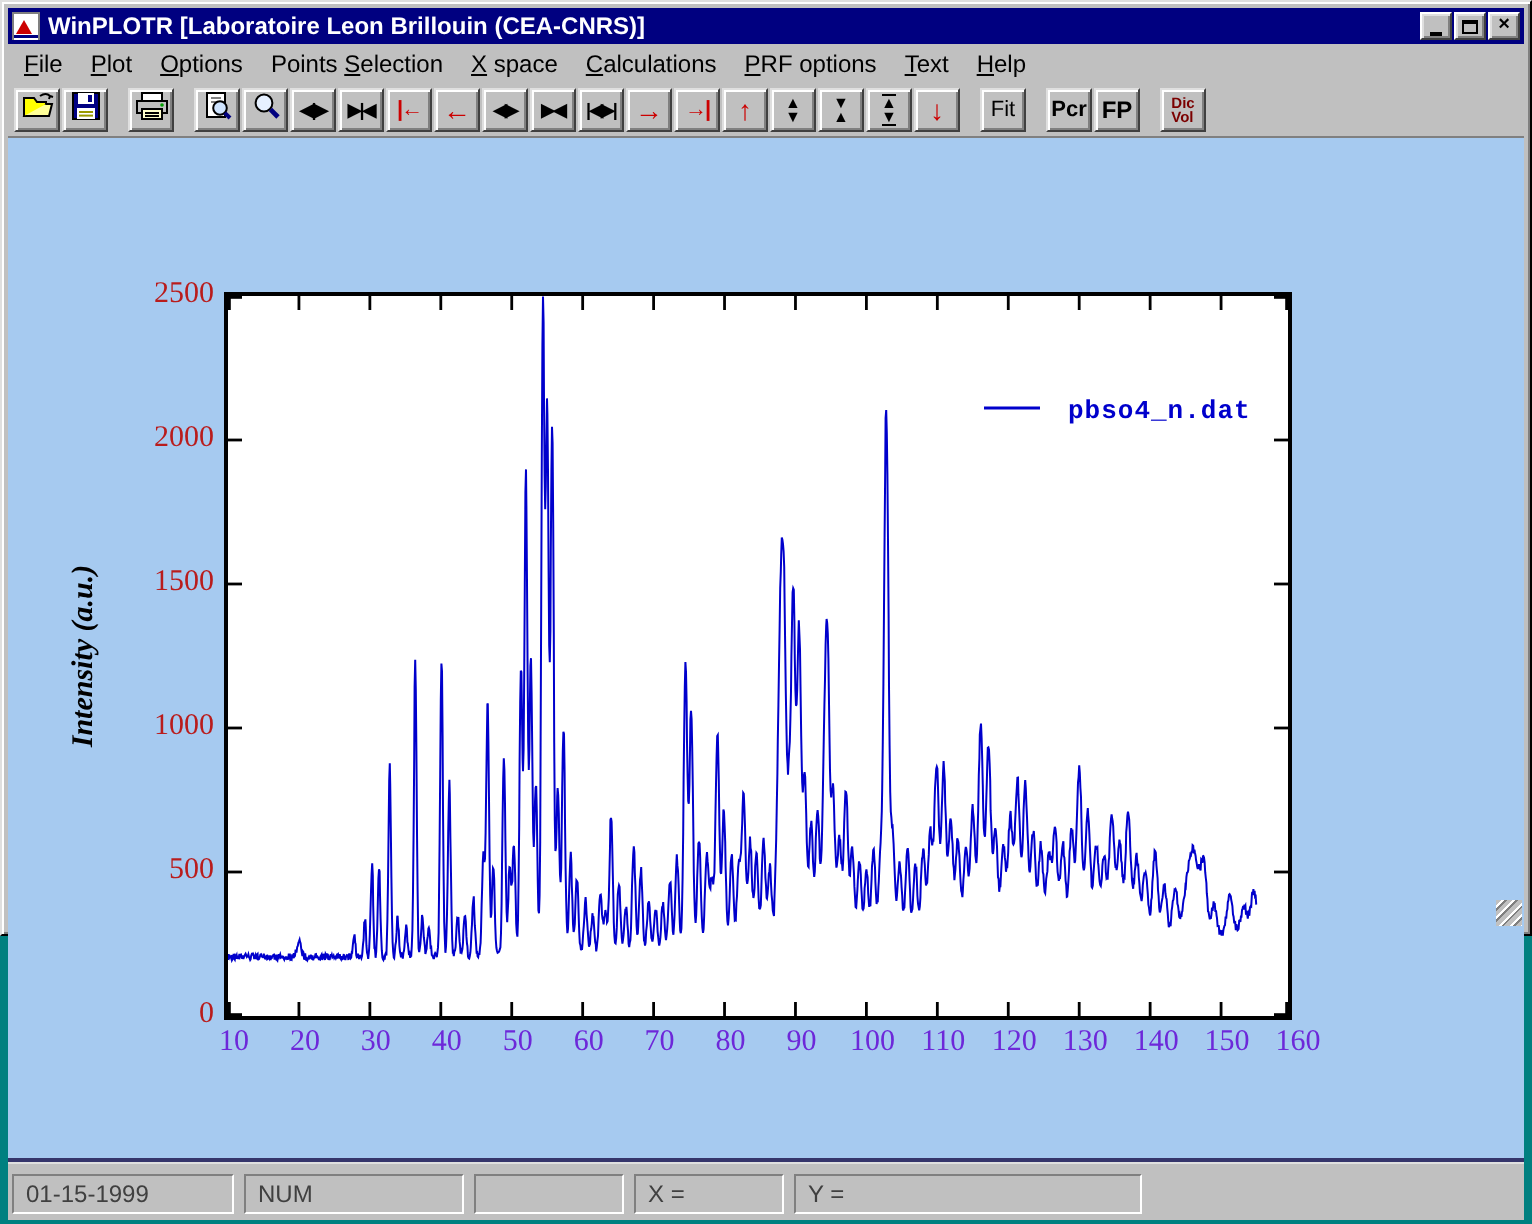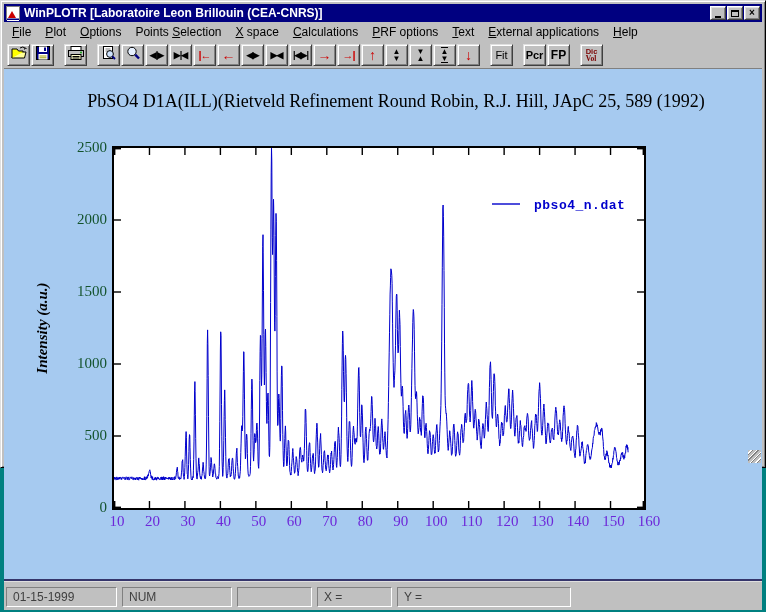--- a/index.html
+++ b/index.html
@@ -46,21 +46,21 @@
   .plot-title{position:absolute;left:0;top:22px;width:100%;text-align:center;padding-left:26px;
     font-family:"Liberation Serif",serif;font-size:18px;color:#000;white-space:nowrap;}
   .plot-frame{position:absolute;left:108px;top:77px;width:534px;height:364px;background:#fff;border:2px solid #000;}
   .y-axis-label{position:absolute;left:-70px;top:249px;width:220px;height:20px;text-align:center;
     transform:rotate(-90deg);font-family:"Liberation Serif",serif;font-style:italic;font-weight:bold;font-size:15px;color:#000;}
   .x-axis-label{position:absolute;left:337px;top:481px;width:200px;text-align:center;
     font-family:"Liberation Serif",serif;font-style:italic;font-weight:bold;font-size:15px;color:#000;}
   .x-tick-label{position:absolute;top:444px;transform:translateX(-50%);
     font-family:"Liberation Serif",serif;font-size:15px;color:#6d28d9;}
   .y-tick-label{position:absolute;left:33px;width:70px;text-align:right;
-    font-family:"Liberation Serif",serif;font-size:15px;color:#14532d;}
+    font-family:"Liberation Serif",serif;font-size:15px;color:#b91c1c;}
 
   
   .statusbar{height:29px;background:#c0c0c0;display:flex;align-items:flex-start;padding:5px 2px 0 2px;position:relative;border-top:1px solid #dfdfdf;}
   .sb-panel{height:20px;border:1px solid;border-color:#808080 #fff #fff #808080;
     font-size:12px;font-weight:normal;color:#404040;padding:2px 4px 0 6px;margin-right:5px;white-space:nowrap;overflow:hidden;}
   .sb-panel:nth-child(1){width:111px;}
   .sb-panel:nth-child(2){width:110px;}
   .sb-panel:nth-child(3){width:75px;}
   .sb-panel:nth-child(4){width:75px;}
   .sb-panel:nth-child(5){width:174px;}
@@ -95,21 +95,20 @@
 
   <div class="menubar" id="menubar">
       <span class="menu-item"><u>F</u>ile</span>
       <span class="menu-item"><u>P</u>lot</span>
       <span class="menu-item"><u>O</u>ptions</span>
       <span class="menu-item">Points <u>S</u>election</span>
       <span class="menu-item"><u>X</u> space</span>
       <span class="menu-item"><u>C</u>alculations</span>
       <span class="menu-item"><u>P</u>RF options</span>
       <span class="menu-item"><u>T</u>ext</span>
-      <span class="menu-item"><u>E</u>xternal applications</span>
       <span class="menu-item"><u>H</u>elp</span>
     </div>
 
   <div class="toolbar" id="toolbar">
       <button class="tb-btn">
         <span><svg width="18" height="16" viewBox="0 0 18 16">
             <path d="M2 13 L3.5 7 H16 L14.5 13 Z" fill="#ffff99" stroke="#000" stroke-width="1"></path>
             <path d="M2 13 V4 H7 L8.5 6 H13 V7" fill="#ffff00" stroke="#000" stroke-width="1"></path>
             <path d="M10 3 q3 -2 5 0 l-0.5 1.5 M15 3 l1.5 0.5" stroke="#000" fill="none" stroke-width="1"></path>
           </svg></span>
@@ -210,27 +209,26 @@
       <button class="tb-btn">
         <span class="lbl-pcr">Pcr</span>
       </button>
       <button class="tb-btn">
         <span class="lbl-fp">FP</span>
       </button>
       <span class="tb-gap"></span>
       <button class="tb-btn">
         <span class="lbl-2l">
           <span style="display: block; text-align: center;">Dic</span>
-          <span style="display: block; text-align: left; font-family: Liberation Serif, serif;">Vol</span>
+          <span style="display: block; text-align: left;">Vol</span>
         </span>
       </button>
     </div>
 
   <div class="client" id="client">
-    <div class="plot-title">PbSO4 D1A(ILL)(Rietveld Refinement Round Robin, R.J. Hill, JApC 25, 589 (1992)</div>
     <div class="y-axis-label">Intensity (a.u.)</div>
     <div class="plot-frame">
       <svg id="plot-svg" width="530" height="360" viewBox="0 0 530 360">
           <line x1="0.7" y1="0" x2="0.7" y2="7" stroke="#000" stroke-width="1.4"></line>
           <line x1="0.7" y1="353" x2="0.7" y2="360" stroke="#000" stroke-width="1.4"></line>
           <line x1="35.46666666666667" y1="0" x2="35.46666666666667" y2="7" stroke="#000" stroke-width="1.4"></line>
           <line x1="35.46666666666667" y1="353" x2="35.46666666666667" y2="360" stroke="#000" stroke-width="1.4"></line>
           <line x1="70.93333333333334" y1="0" x2="70.93333333333334" y2="7" stroke="#000" stroke-width="1.4"></line>
           <line x1="70.93333333333334" y1="353" x2="70.93333333333334" y2="360" stroke="#000" stroke-width="1.4"></line>
           <line x1="106.4" y1="0" x2="106.4" y2="7" stroke="#000" stroke-width="1.4"></line>

